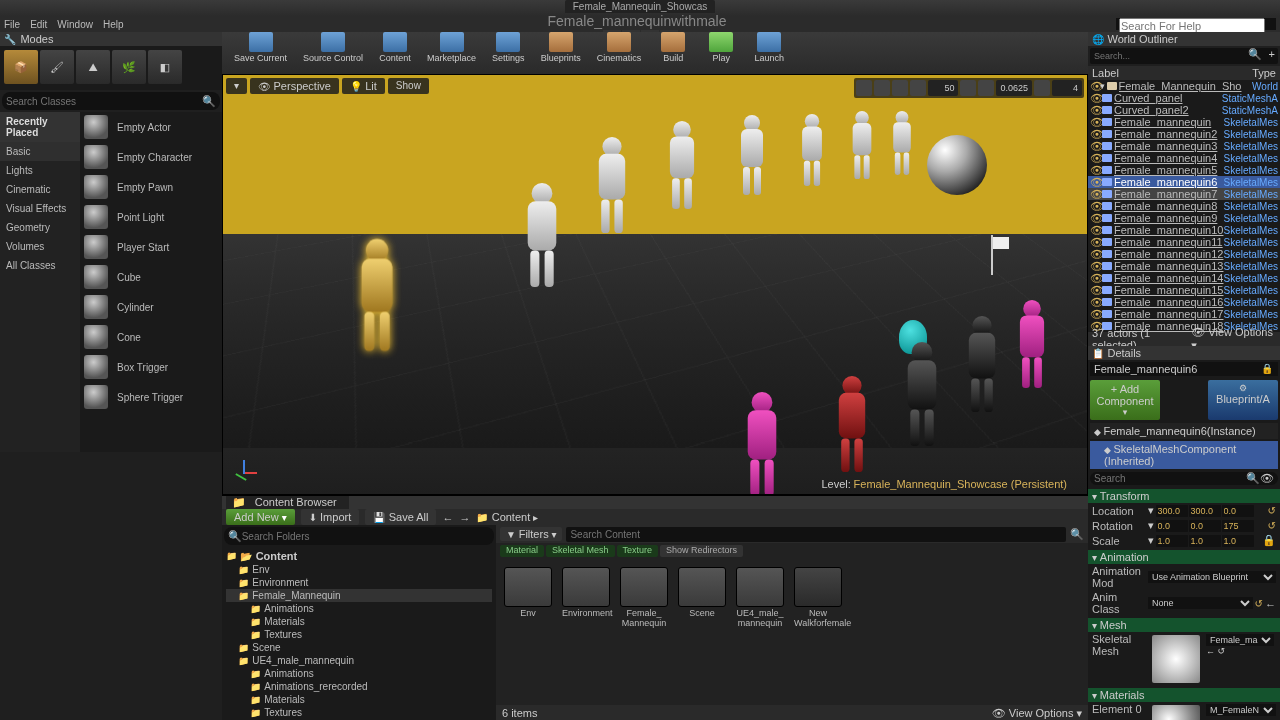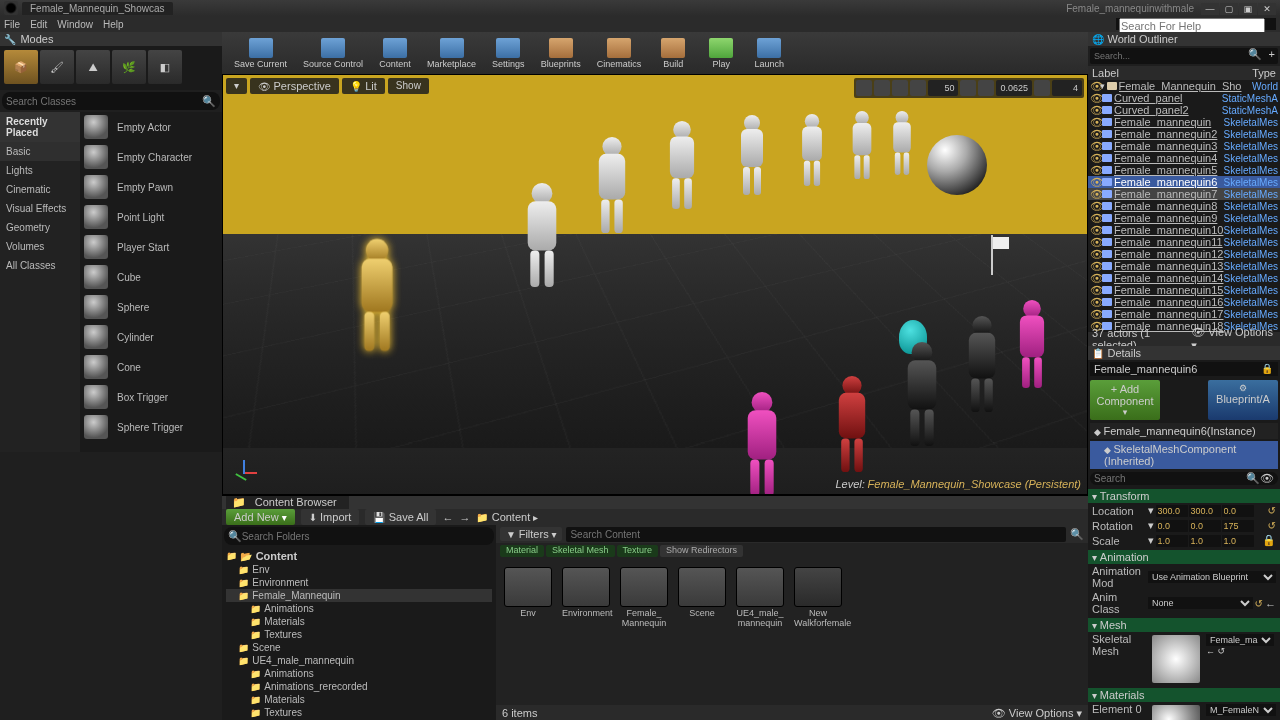--- a/index.html
+++ b/index.html
@@ -1,21 +1,21 @@
 <!DOCTYPE html>
 <html><head>
 <meta charset="utf-8">
 <style>
 * { margin: 0; padding: 0; box-sizing: border-box; font-family: "Segoe UI", Tahoma, sans-serif; font-size: 11px; color: #ccc; }
 body { background: #1a1a1a; width: 1280px; height: 720px; overflow: hidden; position: relative; }
-.titlebar { height: 16px; background: linear-gradient(#3a3a3a,#2b2b2b); display: flex; align-items: center; padding: 0 4px; }
+.titlebar { height: 16px; background: linear-gradient(#3a3a3a,#2b2b2b); display: flex; align-items: center; padding: 0 4px; flex-direction: column; }
 .titlebar .ue-logo { width: 14px; height: 14px; background: radial-gradient(circle,#000 40%,#333 60%); border-radius: 2px; margin-right: 4px; }
 .titlebar .tab { background: #222; padding: 1px 8px; border-radius: 2px 2px 0 0; font-size: 10px; color: #aaa; }
 .titlebar .spacer { flex: 1; }
-.titlebar .proj { color: #888; font-size: 10px; margin-right: 6px;}
+.titlebar .proj { color: #888; font-size: 14px; margin-right: 6px;}
 .titlebar .btns span { display:inline-block; width:18px; height:12px; background:#333; margin-left:1px; text-align:center; line-height:12px; font-size:9px;}
 .menubar { height: 16px; background: #2b2b2b; display:flex; align-items:center; padding:0 4px; gap:10px; }
 .menubar span { color:#bbb; font-size:10px; cursor:default;}
 .main { display:flex; height: calc(720px - 16px - 16px); }
 .left { width: 222px; display:flex; flex-direction:column; background:#1f1f1f;}
 .modes-hdr { height:14px; background:#333; padding:0 4px; font-size:10px; display:flex; align-items:center; gap:4px;}
 .modes-icons { height:44px; background:#1a1a1a; display:flex; gap:2px; padding:4px; }
 .modes-icons .mi { width:34px; height:34px; background:linear-gradient(#444,#2a2a2a); border-radius:2px; display:flex; align-items:center; justify-content:center;}
 .modes-icons .mi.sel { background:linear-gradient(#b58a3a,#6e5220);}
 .search-row { height:18px; background:#111; margin:2px; border-radius:8px; display:flex; align-items:center; padding:0 4px;}
@@ -24,21 +24,21 @@
 .cats { display:flex; height: 340px;}
 .cat-list { width:80px; background:#222; }
 .cat-list div { padding:4px 6px; font-size:10px; color:#bbb; cursor:default;}
 .cat-list div.hdr { background:#333; color:#ddd; font-weight:bold;}
 .cat-list div.sel { background:#2f2f2f; }
 .placeables { flex:1; background:#1a1a1a; overflow:auto;}
 .placeables .pi { display:flex; align-items:center; height:30px; padding:2px 4px; gap:9px;}
 .placeables .pi .ico { width:24px; height:24px; background:radial-gradient(circle at 40% 30%, #ccc, #555 70%); border-radius:3px;}
 .placeables .pi span { font-size:10px; color:#bbb;}
 .center { flex:1; display:flex; flex-direction:column;}
-.toolbar { height:42px; background:linear-gradient(#3a3a3a,#2a2a2a); display:flex; align-items:center; padding:0 6px; gap:4px;}
+.toolbar { height:42px; background:linear-gradient(#3a3a3a,#2a2a2a); display:flex; align-items:flex-start; padding:0 6px; gap:4px;}
 .toolbar .tb { display:flex; flex-direction:column; align-items:center; padding:0 6px; min-width:44px;}
 .toolbar .tb .ti { width:24px; height:20px; background:linear-gradient(#6ea2d6,#3c6fa5); border-radius:2px;}
 .toolbar .tb .ti.o { background:linear-gradient(#d6a56e,#a56e3c);}
 .toolbar .tb .ti.g { background:linear-gradient(#8ed66e,#4fa53c);}
 .toolbar .tb span { font-size:9px; color:#ccc; margin-top:1px;}
 .viewport { flex:1; position:relative; background: linear-gradient(180deg, #c9a520 0%, #c9a520 40%, #3a3a3a 40%, #1e1e1e 100%); overflow:hidden; border:1px solid #000;}
 .vp-top { position:absolute; top:3px; left:3px; display:flex; gap:3px;}
 .vp-btn { background:rgba(30,30,30,0.85); padding:2px 8px; border-radius:2px; font-size:10px; color:#ccc;}
 .vp-top-right { position:absolute; top:3px; right:3px; display:flex; gap:2px; background:rgba(20,20,20,0.7); padding:2px; border-radius:2px;}
 .vp-top-right .ic { width:16px; height:16px; background:#444; border-radius:2px;}
@@ -57,21 +57,21 @@
 .m-gold .head,.m-gold .body,.m-gold .legs div { background:linear-gradient(#f0d070,#a07820);}
 .m-black .head,.m-black .body,.m-black .legs div { background:linear-gradient(#555,#111);}
 .m-red .head,.m-red .body,.m-red .legs div { background:linear-gradient(#d04040,#701010);}
 .m-pink .head,.m-pink .body,.m-pink .legs div { background:linear-gradient(#f050c0,#a02080);}
 .m-gold { filter: drop-shadow(0 0 3px #ffcc33);}
 .bulb { position:absolute; width:28px; height:34px; background:radial-gradient(circle at 40% 30%, #4de0e0, #088); border-radius:50% 50% 40% 40%;}
 .flag { position:absolute; width:30px; height:40px;}
 .flag::before{content:"";position:absolute;left:14px;top:0;width:2px;height:40px;background:#ccc;}
 .flag::after{content:"";position:absolute;left:16px;top:2px;width:16px;height:12px;background:#eee;}
 .sphere { position:absolute; width:60px; height:60px; border-radius:50%; background:radial-gradient(circle at 30% 25%, #fff, #aaa 35%, #222 80%);}
-.vp-label { position:absolute; bottom:4px; right:6px; font-size:10px; color:#aaa;font-style:italic;}
+.vp-label { position:absolute; bottom:4px; right:20px; font-size:10px; color:#aaa;}
 .vp-label b { color:#d8b35a; font-weight:normal;}
 .gizmo { position:absolute; bottom:8px; left:8px; width:28px; height:28px;}
 .gizmo .x{position:absolute;left:12px;top:14px;width:14px;height:2px;background:#e04040;}
 .gizmo .y{position:absolute;left:12px;top:2px;width:2px;height:14px;background:#4080e0;}
 .gizmo .z{position:absolute;left:4px;top:18px;width:12px;height:2px;background:#40c040;transform:rotate(30deg);}
 .content-browser { height:225px; background:#1f1f1f; border-top:1px solid #000; display:flex; flex-direction:column;}
 .cb-tab { height:14px; background:#333; padding:0 4px; font-size:10px;}
 .cb-tab span { background:#222; padding:0 6px; display:inline-block;}
 .cb-toolbar { height:22px; background:#2a2a2a; display:flex; align-items:center; gap:6px; padding:0 4px;}
 .cb-toolbar .btn { padding:2px 8px; border-radius:2px; font-size:10px; display:flex; align-items:center; gap:3px;}
@@ -199,24 +199,20 @@
           <div class="pi">
             <div class="ico"></div>
             <span>Player Start</span>
           </div>
           <div class="pi">
             <div class="ico"></div>
             <span>Cube</span>
           </div>
           <div class="pi">
             <div class="ico"></div>
-            <span>Sphere</span>
-          </div>
-          <div class="pi">
-            <div class="ico"></div>
             <span>Cylinder</span>
           </div>
           <div class="pi">
             <div class="ico"></div>
             <span>Cone</span>
           </div>
           <div class="pi">
             <div class="ico"></div>
             <span>Box Trigger</span>
           </div>

